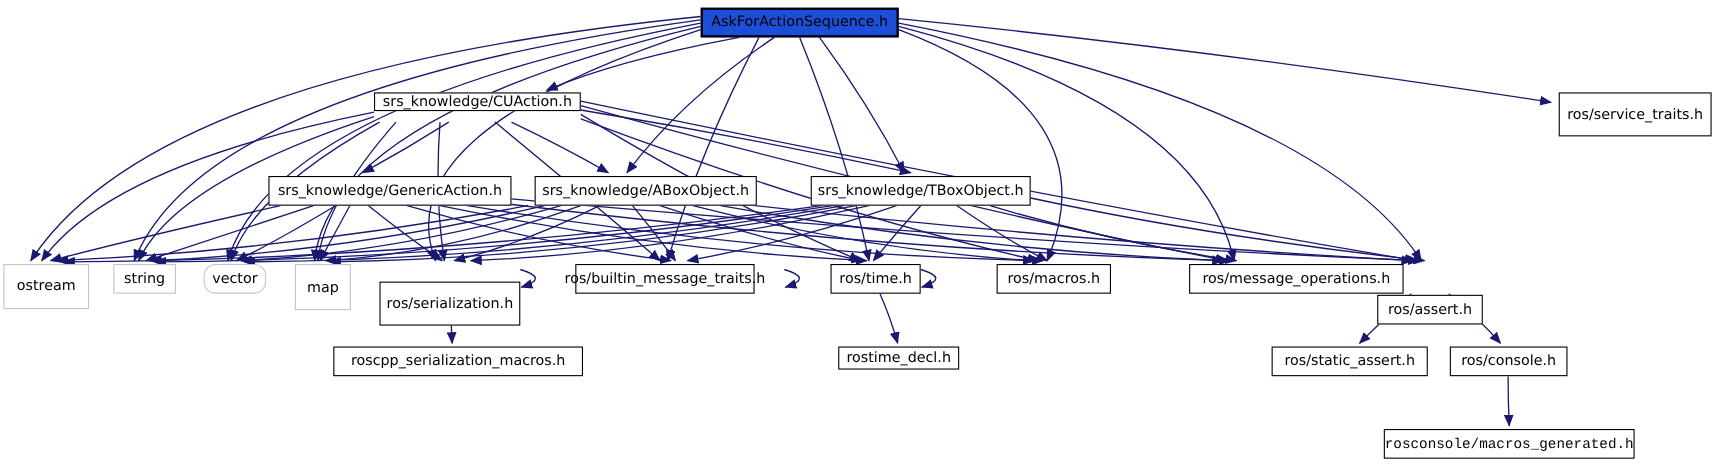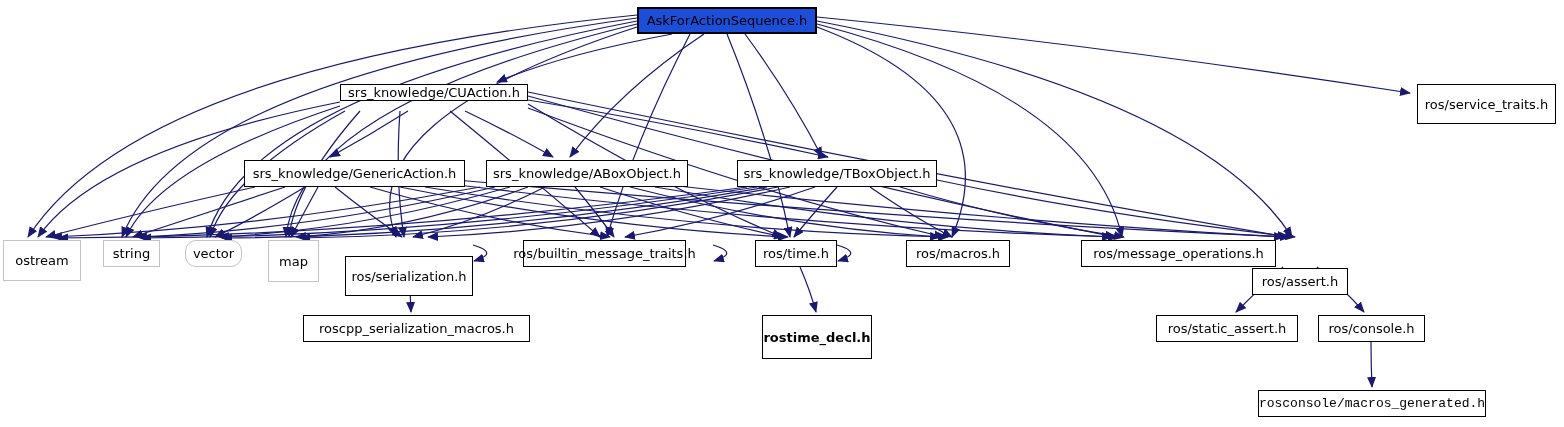--- a/index.html
+++ b/index.html
@@ -119,18 +119,18 @@
       <div class="node plain" style="left: 103px; top: 240px; width: 57px; height: 27px;">string</div>
       <div class="node plain" style="left: 185px; top: 240px; width: 57px; height: 27px; border-radius: 11px;">vector</div>
       <div class="node plain" style="left: 268px; top: 240px; width: 51px; height: 42px;">map</div>
       <div class="node link" style="left: 345px; top: 256px; width: 128px; height: 40px; text-align: right;">ros/serialization.h</div>
       <div class="node link" style="left: 523px; top: 240px; width: 163px; height: 27px;">ros/builtin_message_traits.h</div>
       <div class="node link" style="left: 755px; top: 240px; width: 82px; height: 27px;">ros/time.h</div>
       <div class="node link" style="left: 906px; top: 240px; width: 104px; height: 27px;">ros/macros.h</div>
       <div class="node link" style="left: 1033px; top: 240px; width: 195px; height: 27px; margin-left: 48px;">ros/message_operations.h</div>
       <div class="node link" style="left: 1252px; top: 240px; width: 96px; height: 27px; margin-top: 28px;">ros/assert.h</div>
       <div class="node link" style="left: 303px; top: 315px; width: 227px; height: 27px;">roscpp_serialization_macros.h</div>
-      <div class="node link" style="left: 762px; top: 315px; width: 110px; height: 44px; font-weight: bold;">rostime_decl.h</div>
+      <div class="node link" style="left: 762px; top: 315px; width: 110px; height: 21px;">rostime_decl.h</div>
       <div class="node link" style="left: 1156px; top: 315px; width: 142px; height: 27px;">ros/static_assert.h</div>
       <div class="node link" style="left: 1318px; top: 315px; width: 107px; height: 27px; text-align: right;">ros/console.h</div>
       <div class="node link" style="left: 1258px; top: 390px; width: 228px; height: 27px; font-family: Liberation Mono, monospace;">rosconsole/macros_generated.h</div>
     </div>
 </div>
 
 </body></html>

